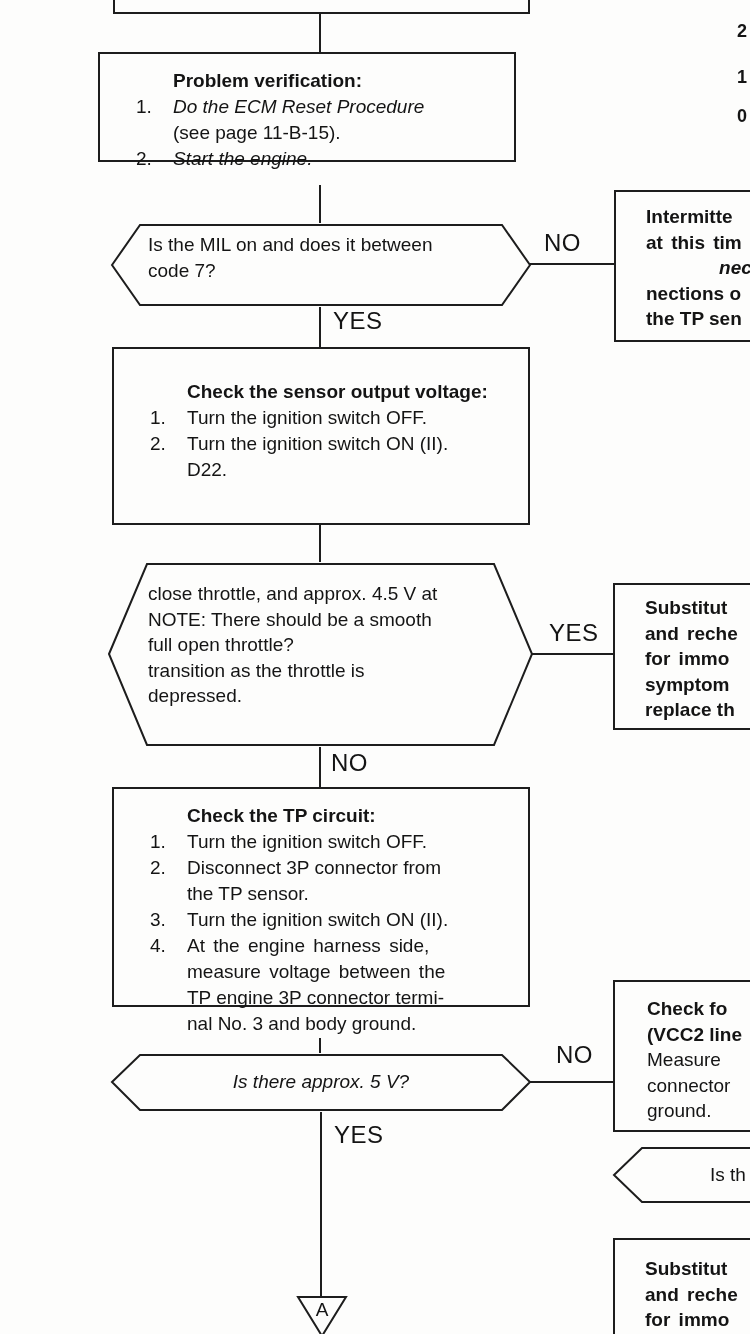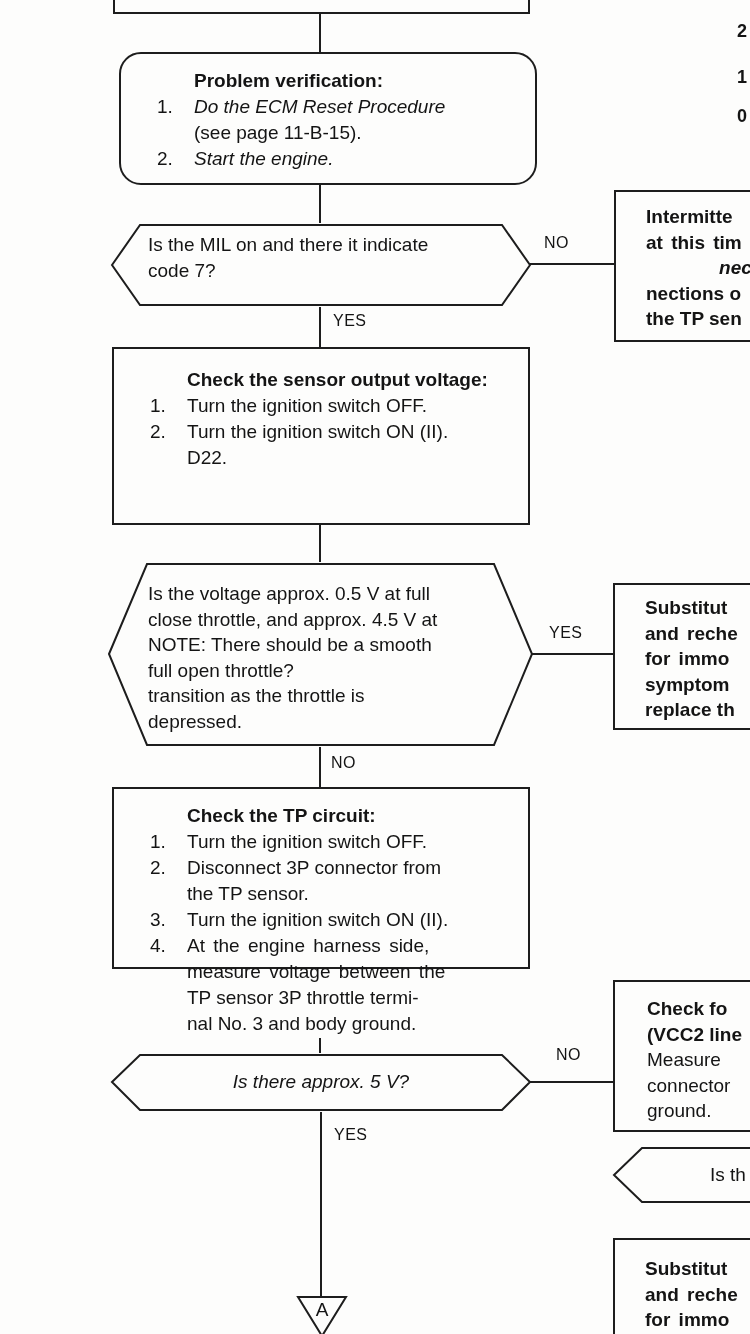--- a/index.html
+++ b/index.html
@@ -16,21 +16,21 @@
   .pad{padding:14px 10px 0 36px;}
   .line{white-space:nowrap;}
   .num{display:inline-block;width:37px;}
   .cont{padding-left:37px;}
   .b{font-weight:bold;}
   .i{font-style:italic;text-align:right;}
   .ws{word-spacing:3px;}
   .vline,.hline{position:absolute;background:#1d1d1d;}
   .vline{width:2px;}
   .hline{height:2px;}
-  .lbl{position:absolute;font-size:16px;letter-spacing:.5px;white-space:nowrap;}
+  .lbl{position:absolute;font-size:24px;letter-spacing:.5px;white-space:nowrap;}
   .hex{position:absolute;}
   .hextext{position:absolute;line-height:25.5px;white-space:nowrap;}
   .center{text-align:center;font-style:italic;}
   .axisnum{position:absolute;font-weight:bold;font-size:18px;}
   .fragline{white-space:nowrap;line-height:25.5px;}
 </style>
 </head>
 <body>
 
 <div class="canvas">
@@ -46,83 +46,82 @@
   <div class="vline" style="left:320px;top:1112px;height:184px;"></div>
 
   <div class="hline" style="left:530px;top:263px;width:84px;"></div>
   <div class="hline" style="left:532px;top:653px;width:81px;"></div>
   <div class="hline" style="left:530px;top:1081px;width:83px;"></div>
 
   <div class="axisnum" style="left:737px;top:18px;">2</div>
   <div class="axisnum" style="left:737px;top:64px;">1</div>
   <div class="axisnum" style="left:737px;top:103px;">0</div>
 
-  <div class="box pad" style="left:119px;top:52px;width:418px;height:133px;border-radius:22px;">
+  <div class="box pad" style="left:98px;top:52px;width:418px;height:110px;">
     <div class="line b"><span class="num"></span><span>Problem verification:</span></div>
     <div class="line"><span class="num">1.</span><span class="i">Do the ECM Reset Procedure</span></div>
     <div class="line cont"><span>(see page 11-B-15).</span></div>
     <div class="line"><span class="num">2.</span><span class="i">Start the engine.</span></div>
   </div>
 
   <svg class="hex" style="left:110px;top:223px;" width="422" height="84">
     <polygon points="2,42 30,2 392,2 420,42 392,82 30,82" fill="#fdfdfc" stroke="#1d1d1d" stroke-width="2"></polygon>
   </svg>
   <div class="hextext" style="left:148px;top:232px;">
-    <div>Is the MIL on and there it indicate</div>
+    <div>Is the MIL on and does it between</div>
     <div>code 7?</div>
   </div>
   <div class="lbl" style="left:333px;top:308px;">YES</div>
   <div class="lbl" style="left:544px;top:230px;">NO</div>
 
   <div class="box" style="left:614px;top:190px;width:200px;height:152px;padding:12px 0 0 30px;">
     <div class="fragline b">Intermitte</div>
     <div class="fragline b ws">at this tim</div>
     <div class="fragline b i">necessary</div>
     <div class="fragline b">nections o</div>
     <div class="fragline b">the TP sen</div>
   </div>
 
-  <div class="box pad" style="left:112px;top:347px;width:418px;height:178px;padding-top:18px;">
+  <div class="box pad" style="left:112px;top:347px;width:418px;height:178px;padding-top:30px;">
     <div class="line b"><span class="num"></span><span>Check the sensor output voltage:</span></div>
     <div class="line"><span class="num">1.</span><span>Turn the ignition switch OFF.</span></div>
     <div class="line"><span class="num">2.</span><span>Turn the ignition switch ON (II).</span></div>
     <div class="line cont"><span>D22.</span></div>
   </div>
 
   <svg class="hex" style="left:107px;top:562px;" width="427" height="185">
     <polygon points="2,92 40,2 387,2 425,92 387,183 40,183" fill="#fdfdfc" stroke="#1d1d1d" stroke-width="2"></polygon>
   </svg>
   <div class="hextext" style="left:148px;top:581px;">
-    <div>Is the voltage approx. 0.5 V at full</div>
     <div>close throttle, and approx. 4.5 V at</div>
     <div>NOTE:  There should be a smooth</div>
     <div>full open throttle?</div>
     <div>transition as the throttle is</div>
     <div>depressed.</div>
   </div>
   <div class="lbl" style="left:549px;top:620px;">YES</div>
   <div class="lbl" style="left:331px;top:750px;">NO</div>
 
   <div class="box" style="left:613px;top:583px;width:200px;height:147px;padding:10px 0 0 30px;">
     <div class="fragline b">Substitut</div>
     <div class="fragline b ws">and reche</div>
     <div class="fragline b ws">for immo</div>
     <div class="fragline b">symptom</div>
     <div class="fragline b">replace th</div>
   </div>
 
-  <div class="box pad" style="left:112px;top:787px;width:418px;height:182px;padding-top:14px;">
+  <div class="box pad" style="left:112px;top:787px;width:418px;height:220px;padding-top:14px;">
     <div class="line b"><span class="num"></span><span>Check the TP circuit:</span></div>
     <div class="line"><span class="num">1.</span><span>Turn the ignition switch OFF.</span></div>
     <div class="line"><span class="num">2.</span><span>Disconnect 3P connector from</span></div>
     <div class="line cont"><span>the TP sensor.</span></div>
     <div class="line"><span class="num">3.</span><span>Turn the ignition switch ON (II).</span></div>
     <div class="line"><span class="num">4.</span><span class="ws">At the engine harness side,</span></div>
     <div class="line cont ws"><span>measure voltage between the</span></div>
-    <div class="line cont"><span>TP sensor 3P throttle termi-</span></div>
+    <div class="line cont"><span>TP engine 3P connector termi-</span></div>
     <div class="line cont"><span>nal No. 3 and body ground.</span></div>
   </div>
 
   <svg class="hex" style="left:110px;top:1053px;" width="422" height="59">
     <polygon points="2,29 30,2 392,2 420,29 392,57 30,57" fill="#fdfdfc" stroke="#1d1d1d" stroke-width="2"></polygon>
   </svg>
   <div class="hextext center" style="left:110px;top:1069px;width:422px;">Is there approx. 5 V?</div>
   <div class="lbl" style="left:334px;top:1122px;">YES</div>
   <div class="lbl" style="left:556px;top:1042px;">NO</div>
 

